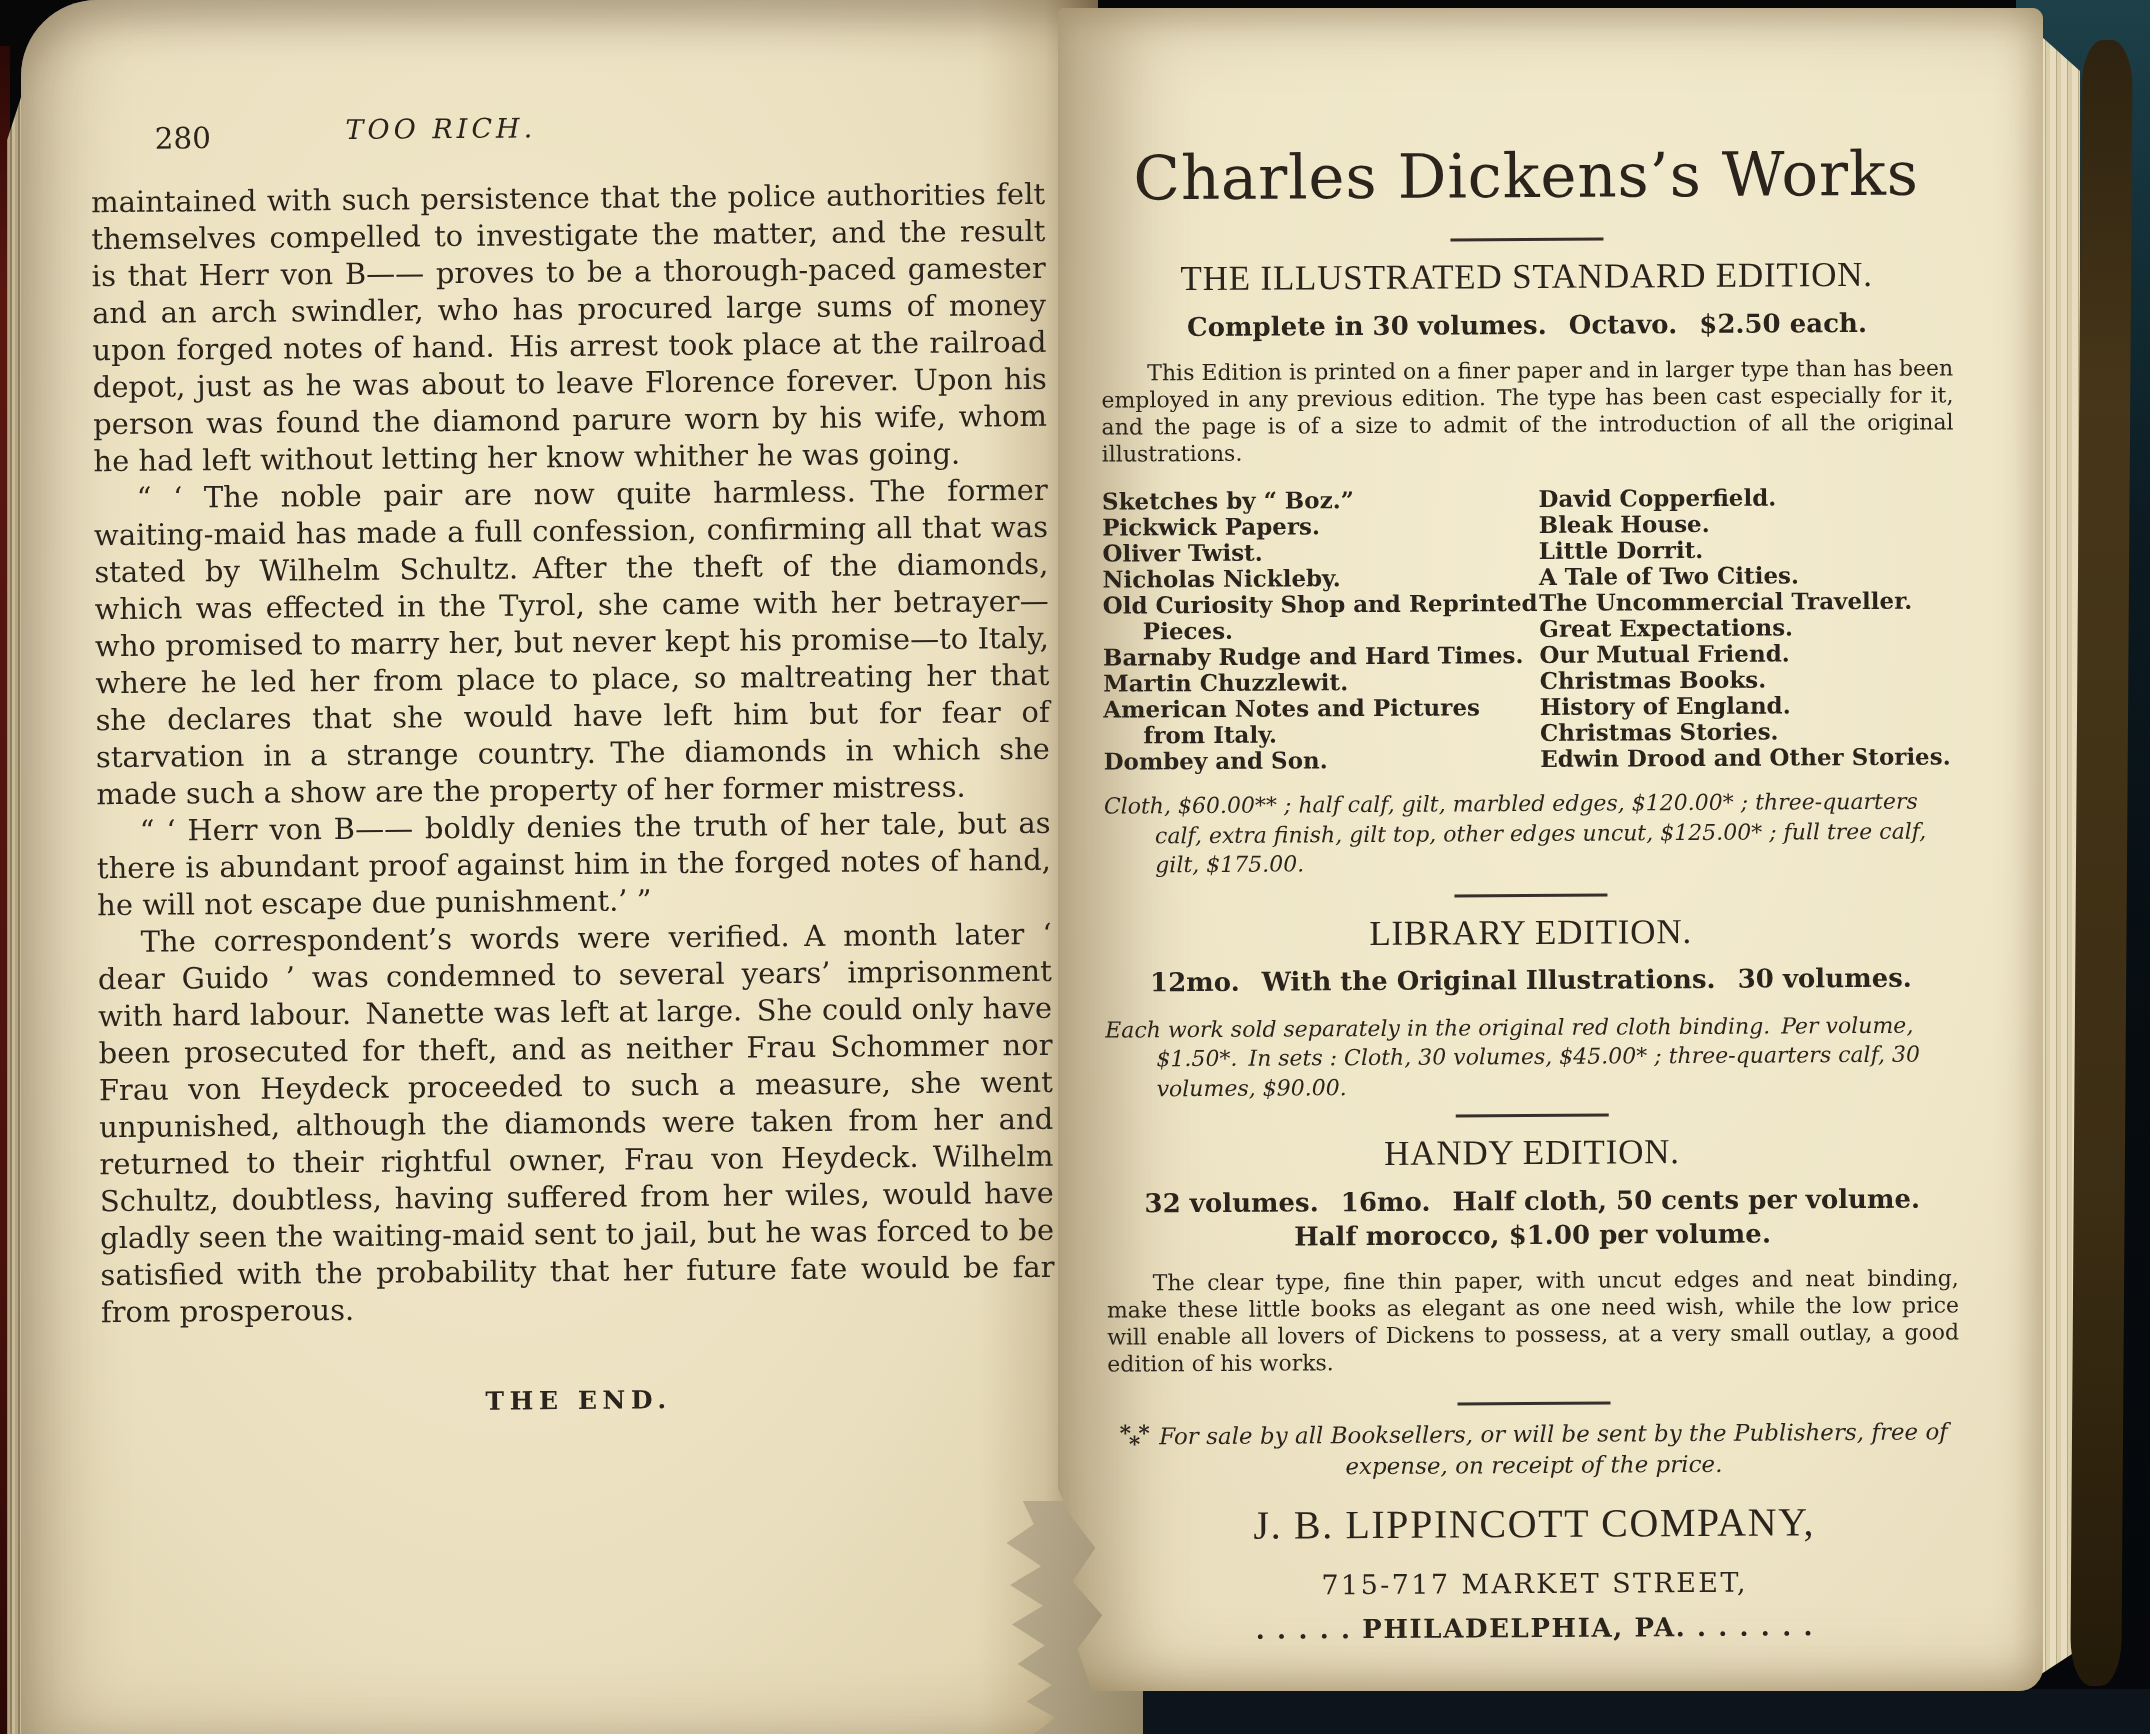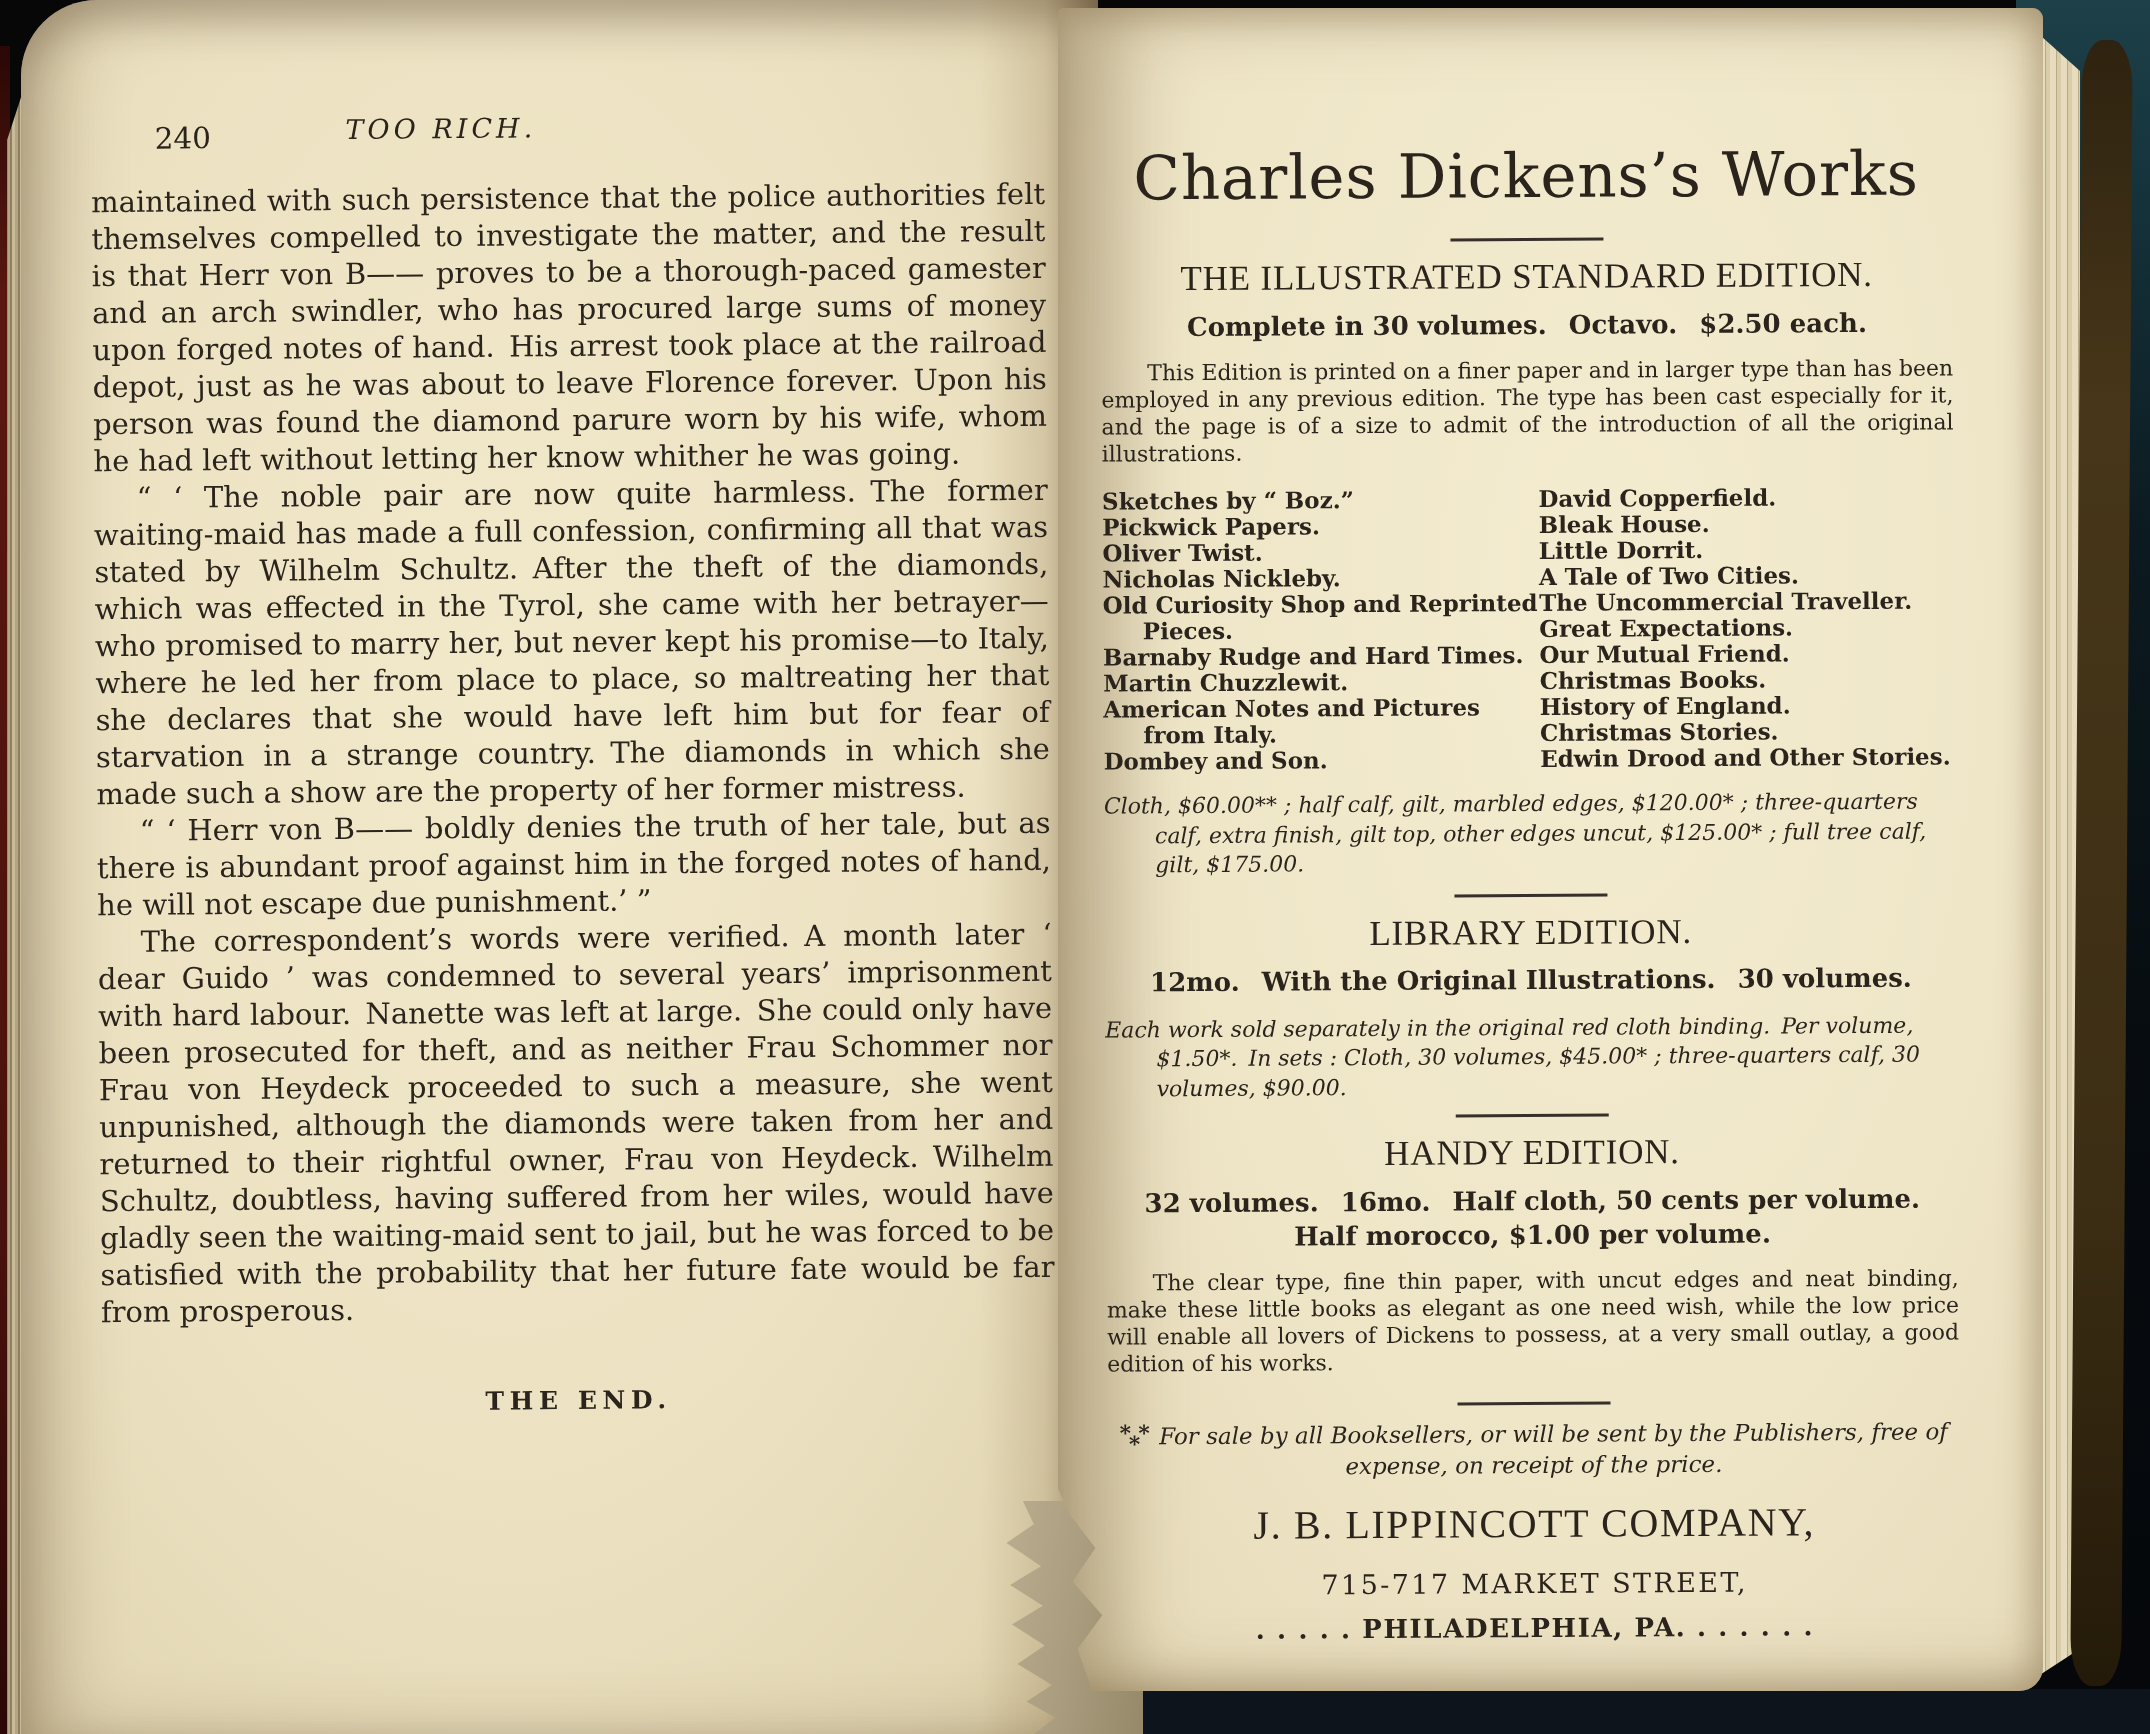--- a/index.html
+++ b/index.html
@@ -80,21 +80,21 @@
   <div class="page-edges-right"></div>
   <div class="cover-brown"></div>
   <div class="edge-red"></div>
   <div class="page-edges-left"></div>
   <div class="bottom-strip"></div>
 
   <div class="page-left">
     <div class="lp-gutter-shade"></div>
     <div class="lp-content">
       <div class="lp-header">
-        <span class="lp-pagenum">240</span>
+        <span class="lp-pagenum">280</span>
         <span class="lp-title">TOO RICH.</span>
       </div>
       <div class="lp-body">
         <p class="first">maintained with such persistence that the police authorities felt themselves compelled to investigate the matter, and the result is that Herr von B—— proves to be a thorough-paced gamester and an arch swindler, who has procured large sums of money upon forged notes of hand. His arrest took place at the railroad depot, just as he was about to leave Florence forever. Upon his person was found the diamond parure worn by his wife, whom he had left without letting her know whither he was going.</p>
         <p>“ ‘ The noble pair are now quite harmless. The former waiting-maid has made a full confession, confirming all that was stated by Wilhelm Schultz. After the theft of the diamonds, which was effected in the Tyrol, she came with her betrayer—who promised to marry her, but never kept his promise—to Italy, where he led her from place to place, so maltreating her that she declares that she would have left him but for fear of starvation in a strange country. The diamonds in which she made such a show are the property of her former mistress.</p>
         <p>“ ‘ Herr von B—— boldly denies the truth of her tale, but as there is abundant proof against him in the forged notes of hand, he will not escape due punishment.’ ”</p>
         <p>The correspondent’s words were verified. A month later ‘ dear Guido ’ was condemned to several years’ imprisonment with hard labour. Nanette was left at large. She could only have been prosecuted for theft, and as neither Frau Schommer nor Frau von Heydeck proceeded to such a measure, she went unpunished, although the diamonds were taken from her and returned to their rightful owner, Frau von Heydeck. Wilhelm Schultz, doubtless, having suffered from her wiles, would have gladly seen the waiting-maid sent to jail, but he was forced to be satisfied with the probability that her future fate would be far from prosperous.</p>
       </div>
       <div class="the-end">THE END.</div>
     </div>

